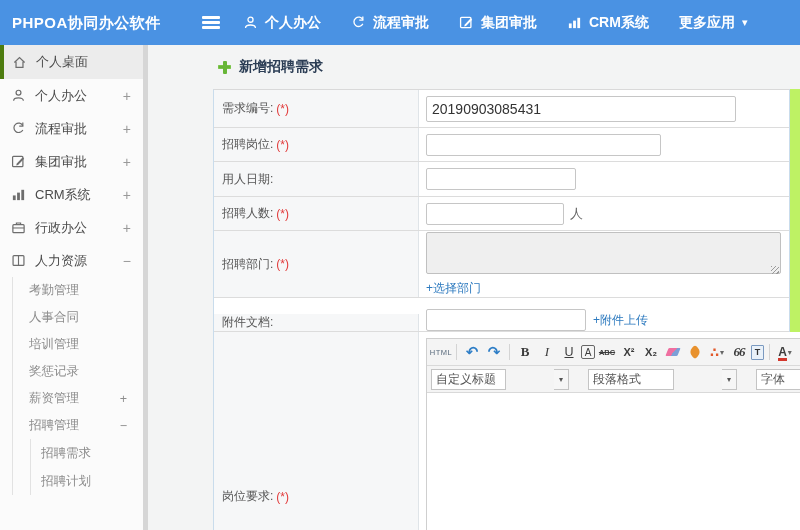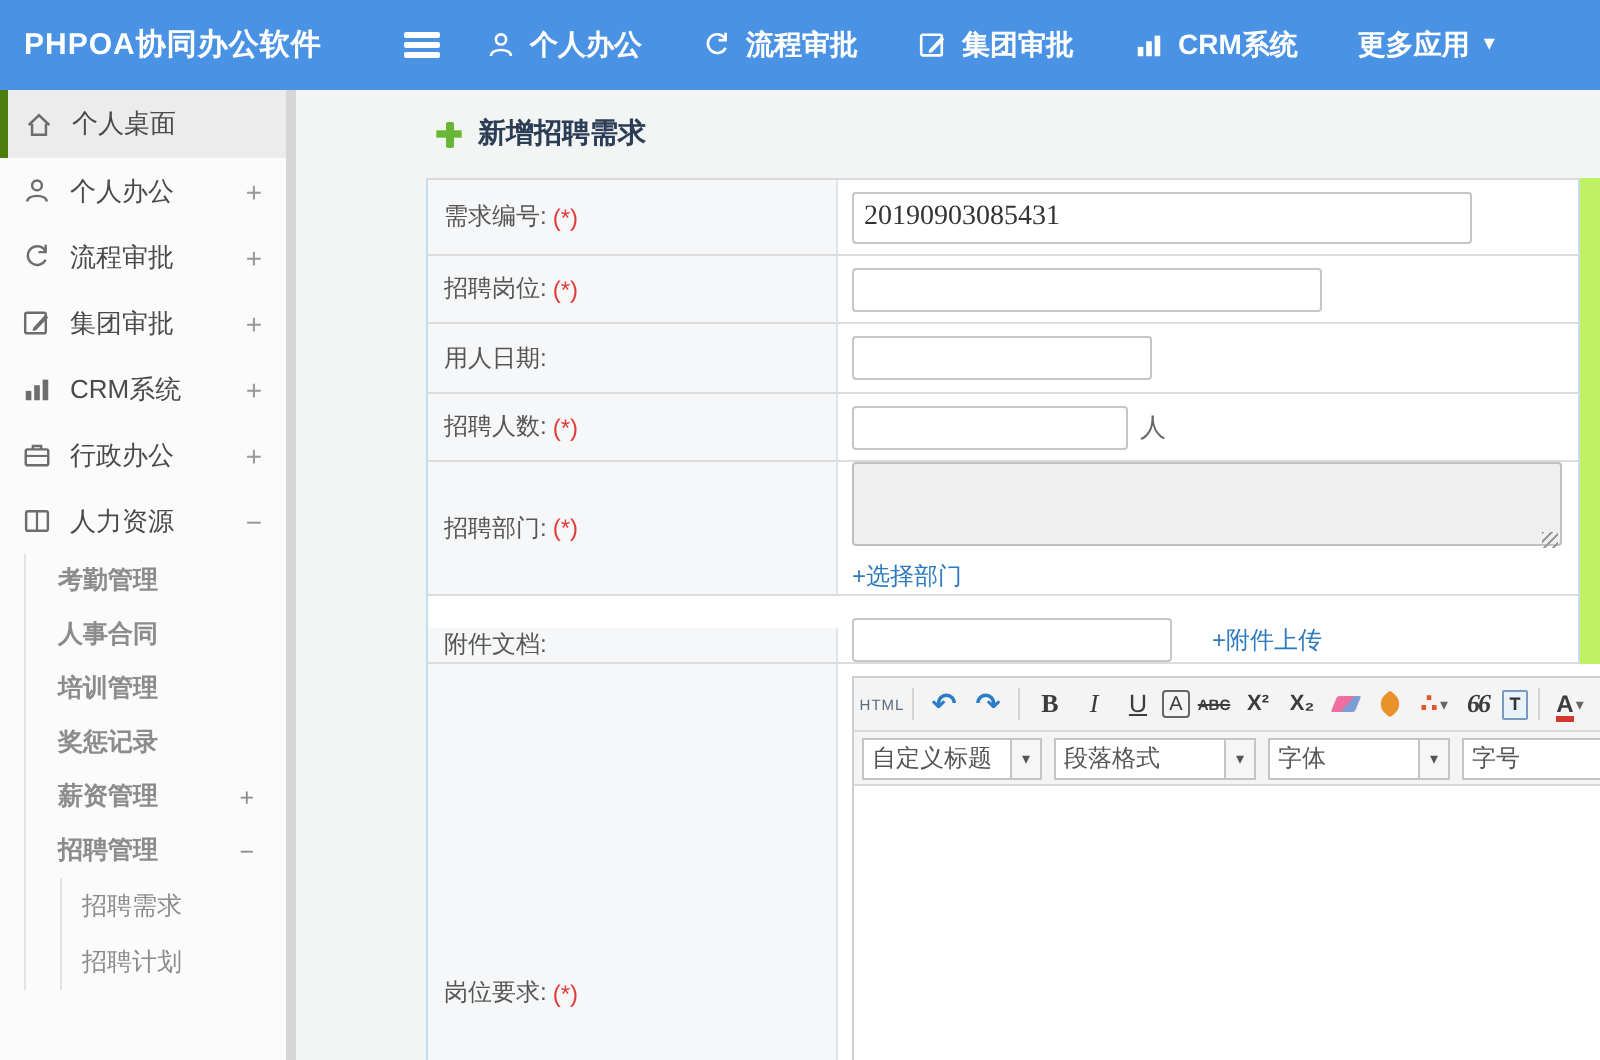--- a/index.html
+++ b/index.html
@@ -28,21 +28,21 @@
                font-size:13px; color:#4a4a4a; cursor:pointer; }
   .side-item.active { height:34px; background:#ececec; border-left:4px solid #4d7c0f;
                       padding-left:7px; }
   .side-item .s-ic { width:16px; height:16px; margin-right:9px; flex:none; display:flex;
                      align-items:center; justify-content:center; }
   .side-item .lbl { flex:1; }
   .side-item .exp { color:#999; font-size:14px; font-weight:normal; }
   .sub-list { margin-left:12px; border-left:1px solid #e2e2e2; }
   .sub-item { display:flex; align-items:center; height:27px; padding:0 16px;
               font-size:12.5px; color:#8c8c8c; cursor:pointer; }
-  .sub-item .lbl { flex:1;font-weight:bold; }
+  .sub-item .lbl { flex:1; }
   .subsub-list { margin-left:17px; border-left:1px solid #e2e2e2; }
   .subsub-item { display:flex; align-items:center; height:28px; padding:0 0 0 10px;
                  font-size:12.5px; color:#8c8c8c; cursor:pointer; }
   .scroll-strip { position:absolute; left:143px; top:45px; width:5px; height:485px;
                   background:#d6d6d6; z-index:25; }
 
   
   .main { position:absolute; left:148px; top:45px; width:652px; height:485px;
           background:#bef264; }
   .top-strip { position:absolute; left:0; top:0; width:652px; height:44px;
@@ -63,21 +63,21 @@
                 border-left:1px solid #c9dcec; border-right:1px solid #c9dcec;
                 border-top:1px solid #d9d9d9; background:#fff; }
   .frow { display:flex; border-bottom:1px solid #dcdcdc; }
   .fcell-label { width:205px; flex:none; background:#f6f7f8; border-right:1px solid #dfe4e8;
                  display:flex; align-items:center; padding-left:8px; font-size:12px; color:#555; }
   .fcell-label .star { color:#e23b3b; margin-left:3px; }
   .fcell-field { flex:1; display:flex; align-items:center; padding-left:7px; background:#fff; }
   .fcell-field.col { flex-direction:column; align-items:flex-start; justify-content:center; }
   input.txt { border:1px solid #c6c6c6; border-radius:2px; height:22px; font-size:13px;
               color:#333; padding:0 5px; background:#fff;
-              font-family:Liberation Serif, serif; }
+              font-family:Liberation Sans, sans-serif; }
   .suffix { font-size:13px; color:#666; margin-left:6px; }
   a.blue-link { color:#2d7abf; font-size:12px; text-decoration:none; cursor:pointer; }
   .dept-area { position:relative; width:355px; }
   textarea.dept { width:355px; height:42px; background:#efefef; border:1px solid #c0c0c0;
                   border-radius:2px; resize:none; }
   .resize-grip { position:absolute; right:2px; bottom:4px; width:8px; height:8px;
                  background:repeating-linear-gradient(135deg,#9a9a9a 0 1px,transparent 1px 3px); }
 
   
   .editor { position:relative; margin:6px 0 0 0; width:385px; border:1px solid #cfcfcf;
@@ -100,21 +100,21 @@
                   border-radius:1px; }
   .brush-shape { width:10px; height:10px; background:#e8912d; transform:rotate(45deg);
                  border-radius:2px 6px 2px 6px; }
   .t-dots { color:#e2582a; font-weight:bold; font-size:13px; }
   .mini-caret { font-size:8px; color:#666; margin-left:1px; }
   .t-quote { font-family:"Liberation Serif","DejaVu Serif",serif; font-weight:bold;
              font-style:italic; font-size:13px; letter-spacing:-1px; }
   .t-paste { width:13px; height:15px; min-width:13px; border:1px solid #7a99c0;
              background:#e9f1f9; font-size:9px; font-weight:bold; color:#333; border-radius:1px; }
   .t-fore { font-weight:bold; font-size:12px; border-bottom:3px solid #d4372c; line-height:1; padding-top:2px;}
-  .sel-group { display:flex; align-items:flex-start; height:21px; margin-right:4px; }
+  .sel-group { display:flex; align-items:flex-start; height:21px; margin-right:17px;gap:48px; }
   .sel-box { height:21px; background:#fff; border:1px solid #c4c4c4; font-size:12px;
              color:#555; display:flex; align-items:center; padding:0 4px; white-space:nowrap; }
   .sel-btn { width:15px; height:21px; border:1px solid #c4c4c4; border-left:none; background:#f6f6f6;
              display:flex; align-items:center; justify-content:center; font-size:8px; color:#555;
              cursor:pointer; }
   .w1{width:75px;} .w2{width:86px;} .w3{width:76px;} .w4{width:86px;}
   .edit-body { height:240px; background:#fff; }
 </style>
 </head>
 <body>
@@ -347,21 +347,21 @@
         <a class="blue-link" style="margin-top:2px;">+选择部门</a>
       </div>
     </div>
 
     <div class="frow" style="height:34px;align-items:flex-end;">
       <div class="fcell-label">
         <span>附件文档:</span>
       </div>
       <div class="fcell-field">
         <input class="txt" style="width: 160px;" value="">
-        <a class="blue-link" style="margin-left:20px;">+附件上传</a>
+        <a class="blue-link" style="margin-left:7px;">+附件上传</a>
       </div>
     </div>
 
     <div class="frow" style="height:330px;">
       <div class="fcell-label">
         <span>岗位要求:</span>
         <span class="star">(*)</span>
       </div>
       <div class="fcell-field" style="align-items:flex-start;">
         <div class="editor">

